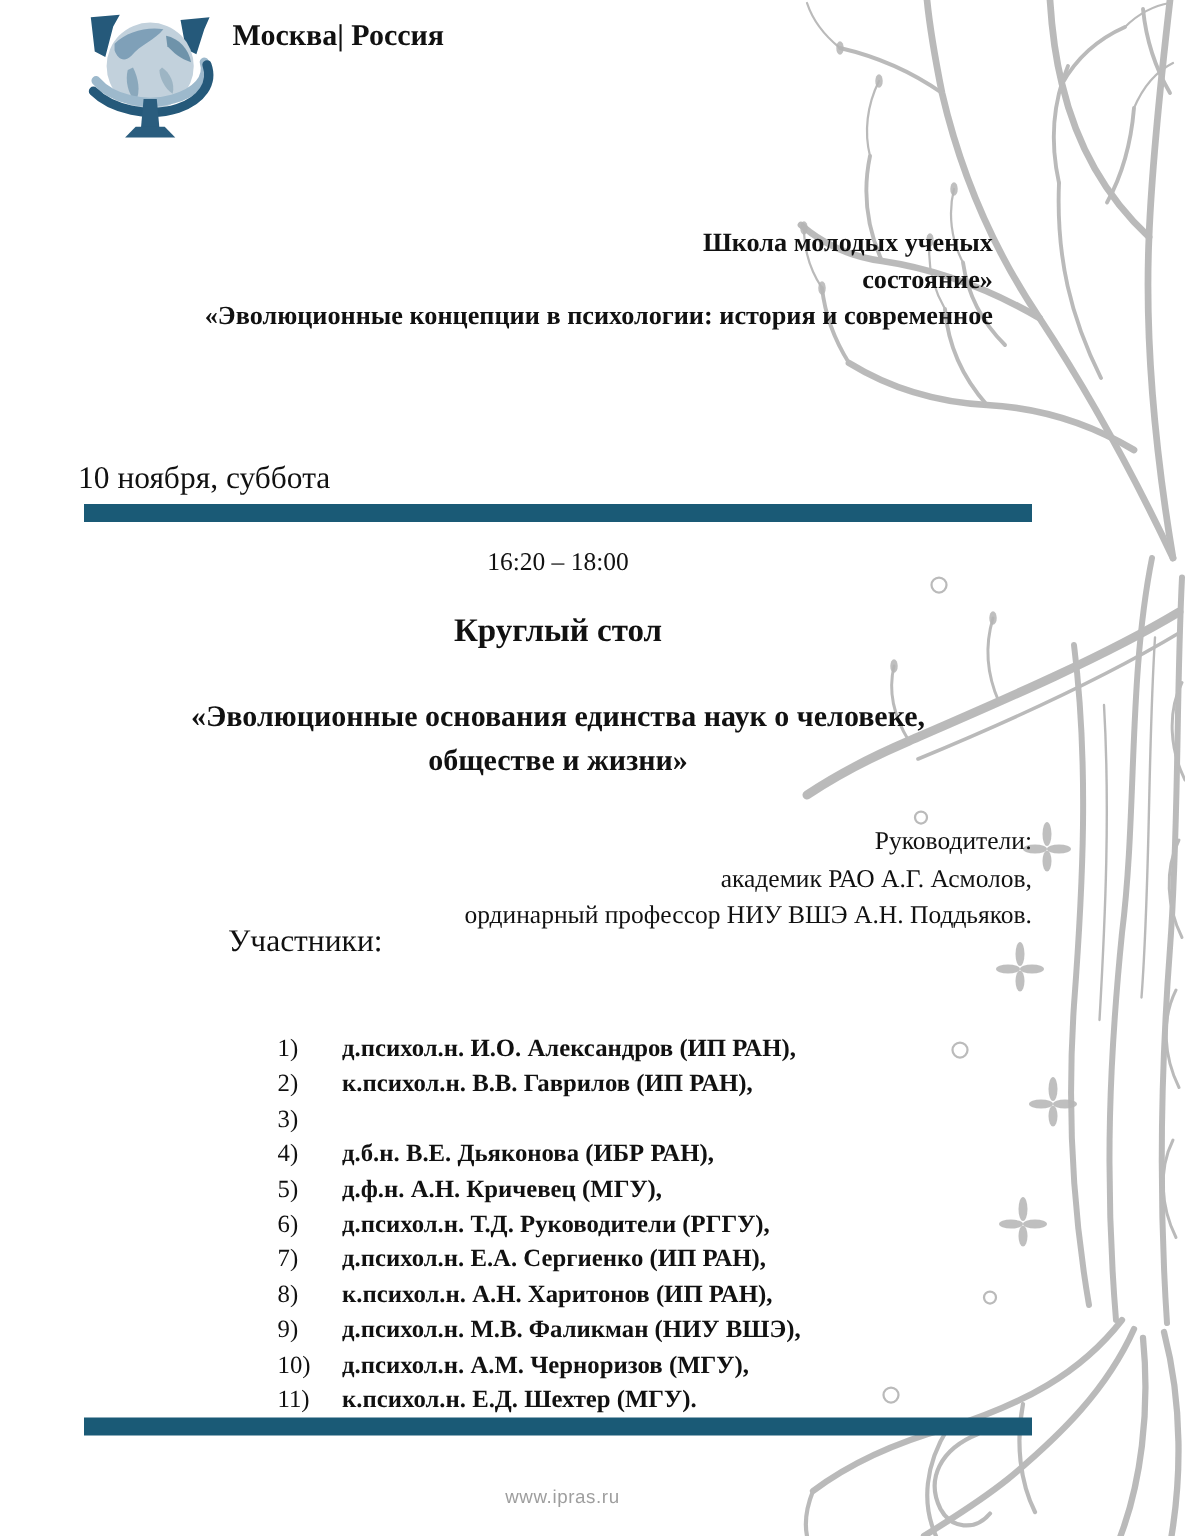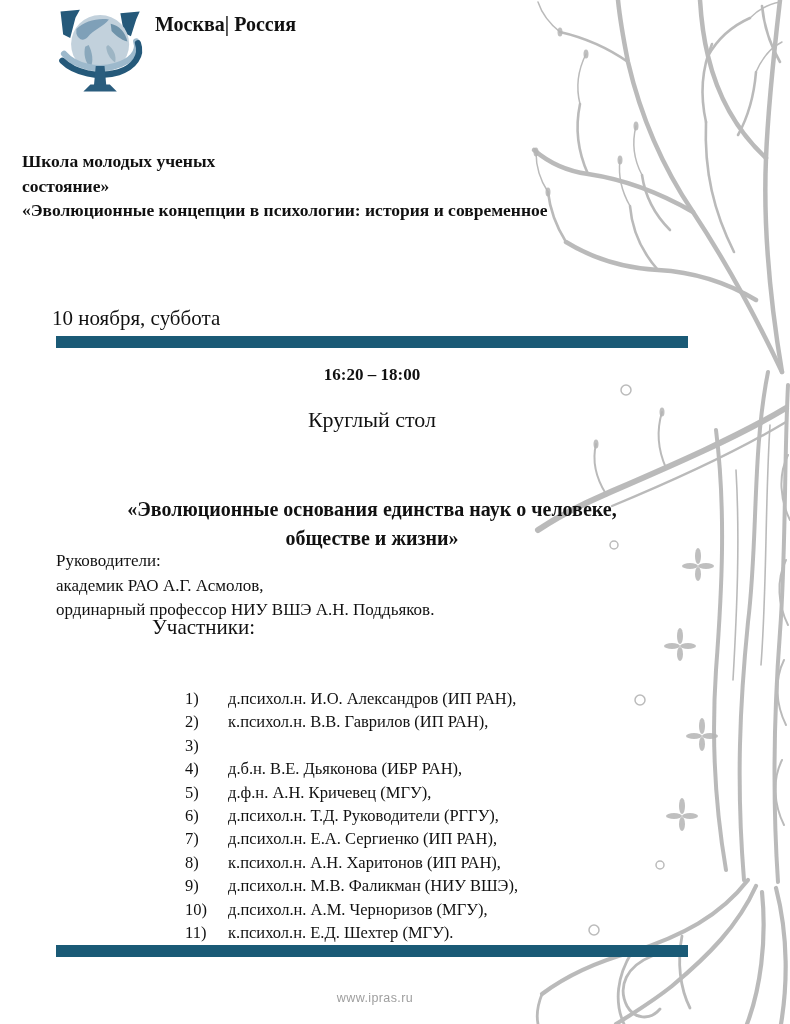--- a/index.html
+++ b/index.html
@@ -4,39 +4,39 @@
 <style>
   html,body{margin:0;padding:0;background:#ffffff;}
   .page{
     position:relative;width:790px;height:1024px;background:#ffffff;overflow:hidden;
     font-family:"Liberation Serif","DejaVu Serif",serif;color:#111;
   }
   .tree{position:absolute;top:0;right:0;z-index:0;color:var(--tree,#b5b5b5);}
   .content-layer{position:absolute;inset:0;z-index:1;padding-left:23px;}
   .logo{position:absolute;left:57px;top:8px;width:88px;height:88px;}
   .masthead{position:absolute;left:155px;top:11px;font-weight:bold;font-size:20px;line-height:26px;}
-  .doc-title{position:absolute;left:22px;top:149px;width:640px;text-align:left;
+  .doc-title{position:absolute;left:22px;top:149px;width:640px;text-align:right;
     font-weight:bold;font-size:17.5px;line-height:24.5px;}
   .day-header{position:absolute;left:52px;top:306px;font-weight:normal;font-size:21px;}
   .rule{position:absolute;left:56px;width:632px;height:12px;background:var(--accent,#1a5a76);}
   .rule-top{top:336px;}
   .rule-bottom{top:945px;}
   .session-time{position:absolute;left:56px;top:365px;width:632px;text-align:center;
-    font-weight:bold;font-size:17px;}
+    font-weight:normal;font-size:17px;}
   .session-format{position:absolute;left:56px;top:407px;width:632px;text-align:center;
-    font-weight:normal;font-size:22px;}
+    font-weight:bold;font-size:22px;}
   .session-title{position:absolute;left:56px;top:464px;width:632px;text-align:center;
-    font-weight:bold;font-size:20px;line-height:29px;margin-top:31px;}
-  .leaders{position:absolute;left:56px;top:549px;width:632px;text-align:left;
+    font-weight:bold;font-size:20px;line-height:29px;}
+  .leaders{position:absolute;left:56px;top:549px;width:632px;text-align:right;
     font-size:17px;line-height:24.5px;font-family:Liberation Serif, serif;}
   .participants-label{position:absolute;left:152px;top:615px;font-size:21px;}
   .participants{position:absolute;left:185px;top:687px;font-size:16.5px;}
   .p-row{display:flex;height:23.4px;line-height:23.4px;}
   .p-num{width:43px;flex:0 0 43px;}
-  .p-name{white-space:nowrap;}
+  .p-name{white-space:nowrap;font-weight:bold;}
   .footer-url{position:absolute;left:0;top:991px;width:750px;text-align:center;
     font-family:"Liberation Sans","DejaVu Sans",sans-serif;font-size:12.5px;
     letter-spacing:0.4px;color:var(--footer,#9e9e9e);}
 </style>
 </head>
 <body>
 
 <div class="page" style="--accent: #1a5a76; --tree: #b5b5b5; --footer: #9e9e9e;">
 
   <svg class="tree" width="260" height="1024" viewBox="0 0 260 1024" aria-hidden="true">

